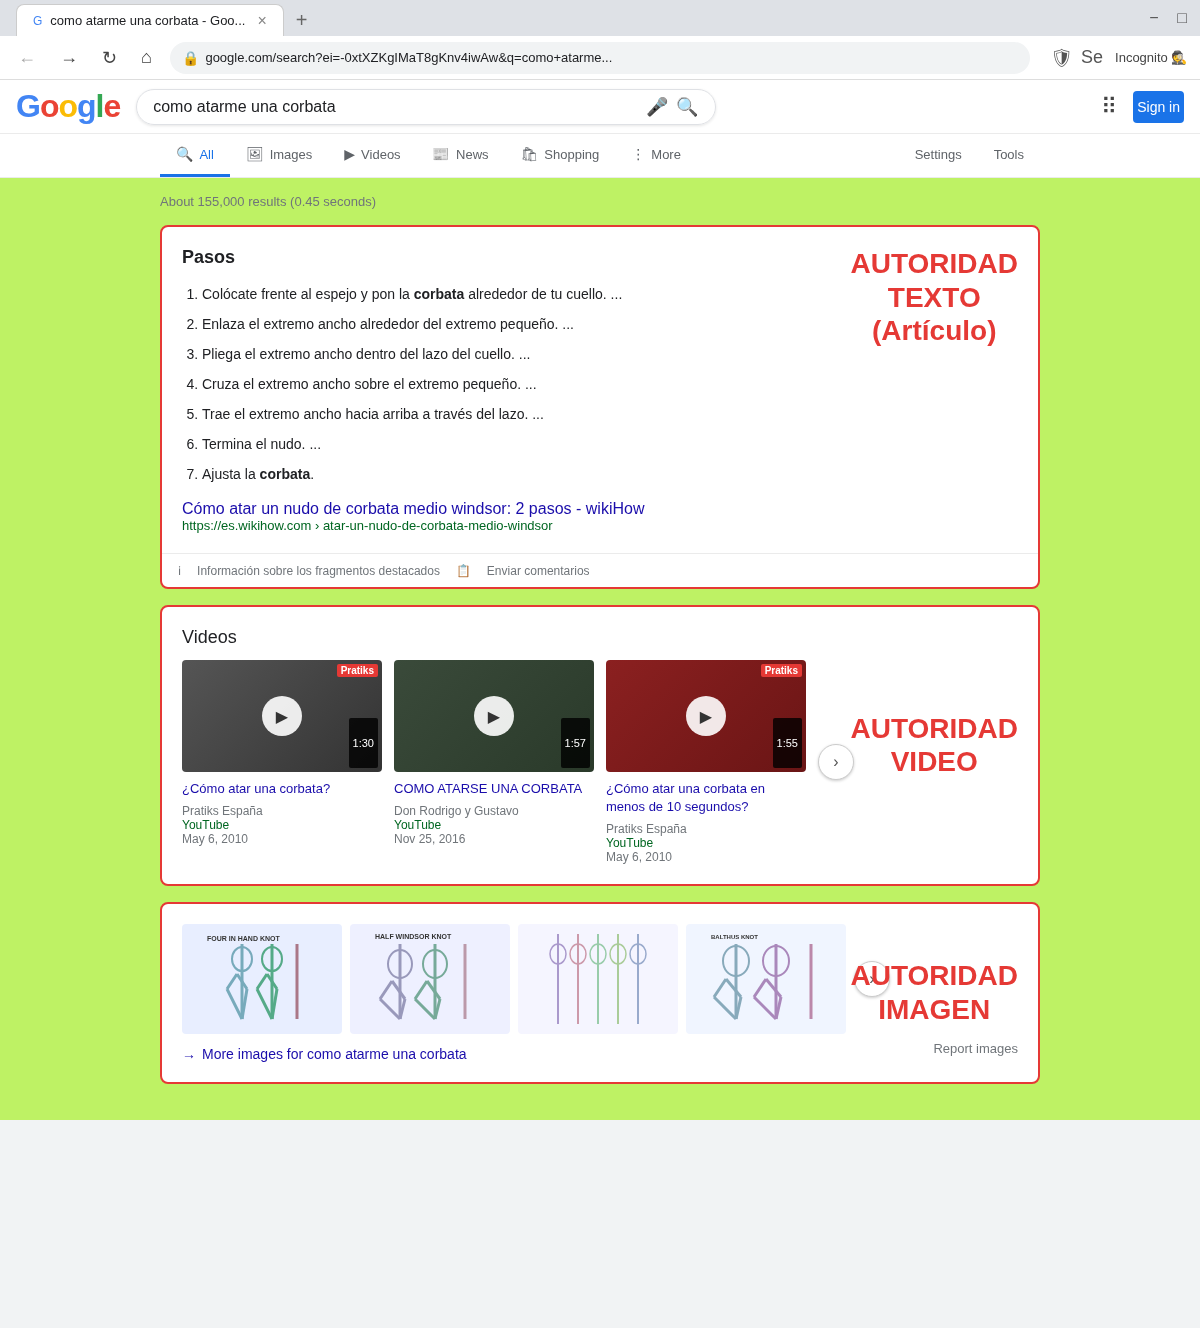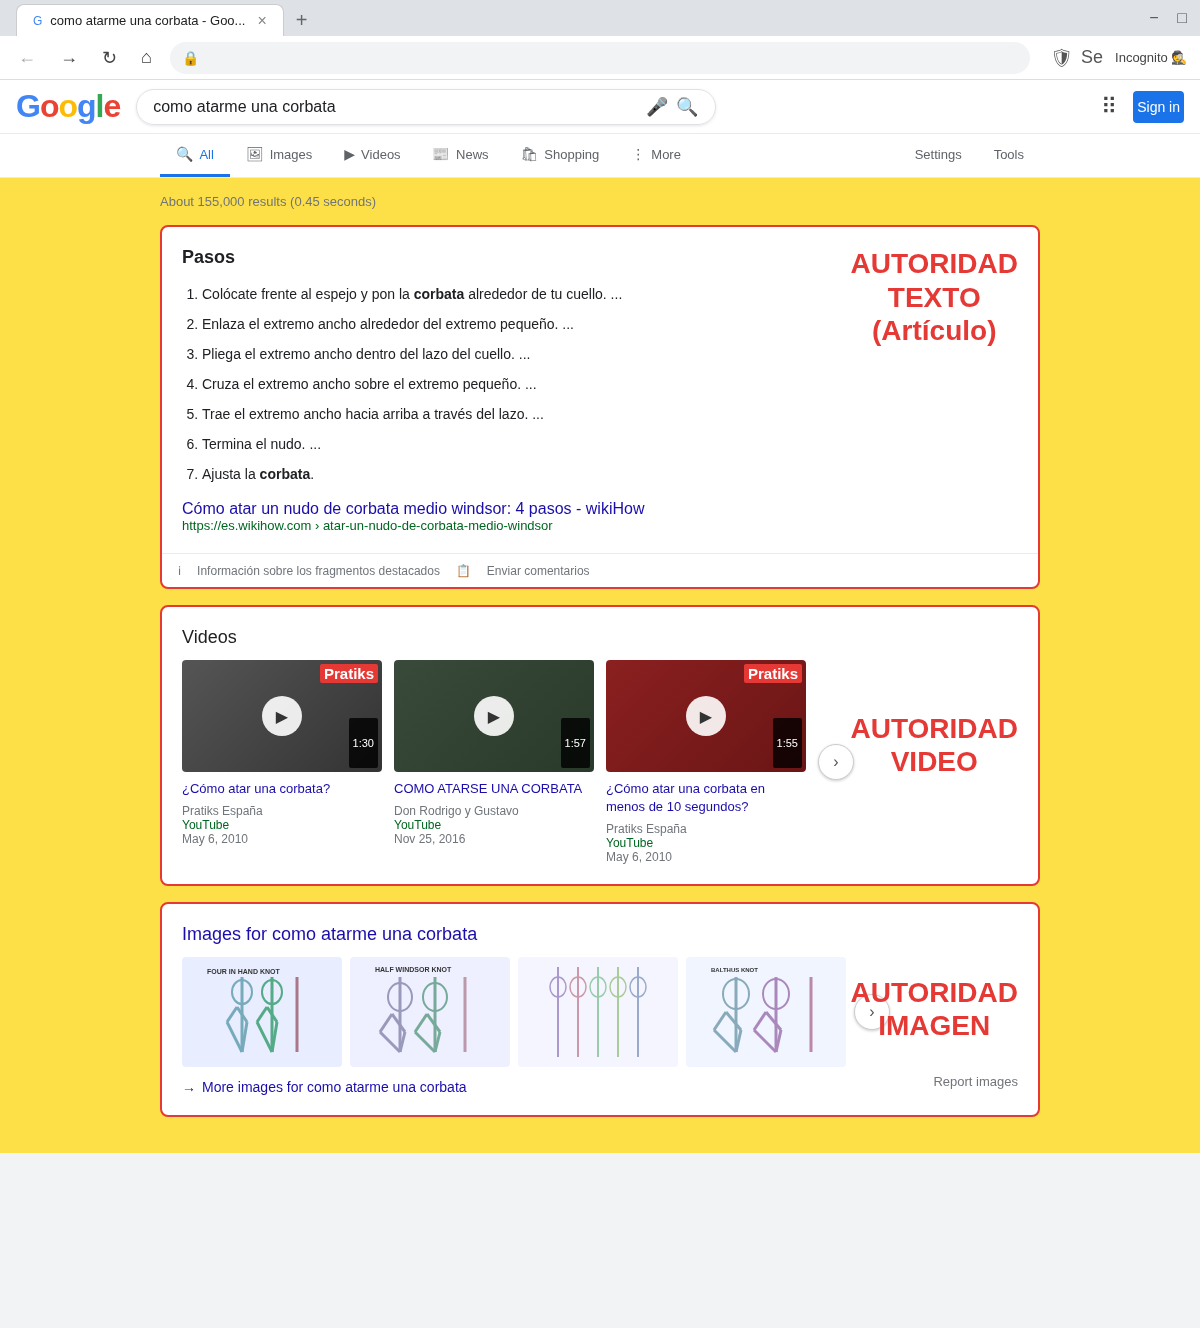--- a/index.html
+++ b/index.html
@@ -42,21 +42,21 @@
     .apps-grid { font-size: 22px; color: #444; cursor: pointer; }
     .sign-in-btn { background: #1a73e8; color: #fff; border: none; border-radius: 4px; padding: 8px 4px; font-size: 14px; cursor: pointer; font-weight: 500; }
 
     
     .search-nav { display: flex; align-items: center; padding: 0 160px; background: #fff; border-bottom: 1px solid #ebebeb; }
     .nav-tab { display: flex; align-items: center; gap: 6px; padding: 12px 16px; font-size: 13px; color: #5f6368; cursor: pointer; border-bottom: 3px solid transparent; text-decoration: none; }
     .nav-tab.active { color: #1a73e8; border-bottom: 3px solid #1a73e8; }
     .nav-tab-icon { font-size: 14px; }
 
     
-    .main-content { padding: 8px 160px 20px; background: #fde047; }
+    .main-content { padding: 8px 160px 20px; background: #bef264; }
     .results-count { font-size: 13px; color: #70757a; margin: 8px 0 16px; }
 
     
     .featured-snippet { border: 2px solid #e53935; border-radius: 8px; padding: 0; margin-bottom: 16px; position: relative; background: #fff; }
     .snippet-content { padding: 20px; }
     .snippet-title { font-size: 18px; font-weight: bold; color: #202124; margin-bottom: 12px; }
     .snippet-body { display: flex; gap: 16px; }
     .snippet-text { flex: 1; }
     .snippet-list { list-style: decimal; padding-left: 20px; line-height: 2; font-size: 14px; color: #202124; }
     .snippet-list li { margin-bottom: 2px; }
@@ -69,21 +69,21 @@
     .videos-section { border: 2px solid #e53935; border-radius: 8px; padding: 20px; margin-bottom: 16px; position: relative; background: #fff; }
     .section-title { font-size: 18px; color: #202124; font-weight: normal; margin-bottom: 12px; }
     .videos-grid { display: flex; gap: 12px; align-items: flex-start; }
     .video-card { flex: 1; max-width: 200px; }
     .video-thumb { position: relative; width: 100%; height: 112px; background: #222; border-radius: 4px; overflow: hidden; display: flex; align-items: center; justify-content: center; }
     .video-thumb-1 { background: linear-gradient(135deg, #555 0%, #333 100%); }
     .video-thumb-2 { background: linear-gradient(135deg, #3a4a3a 0%, #2a3a2a 100%); }
     .video-thumb-3 { background: linear-gradient(135deg, #8b2020 0%, #6a1515 100%); }
     .play-btn { width: 40px; height: 40px; background: rgba(255,255,255,0.9); border-radius: 50%; display: flex; align-items: center; justify-content: center; font-size: 16px; color: #333; }
     .video-duration { position: absolute; bottom: 4px; right: 4px; background: rgba(0,0,0,0.8); color: #fff; font-size: 11px; padding: 19px 4px; border-radius: 2px; }
-    .pratiks-badge { position: absolute; top: 4px; right: 4px; background: #e53935; color: #fff; font-size: 15px; padding: 1px 4px; border-radius: 2px; font-weight: bold; }
+    .pratiks-badge { position: absolute; top: 4px; right: 4px; background: #e53935; color: #fff; font-size: 10px; padding: 1px 4px; border-radius: 2px; font-weight: bold; }
     .video-title { font-size: 13px; color: #1a0dab; margin-top: 8px; line-height: 1.4; cursor: pointer; }
     .video-channel { font-size: 12px; color: #70757a; margin-top: 6px; }
     .video-source { font-size: 12px; color: #006621; }
     .video-date { font-size: 12px; color: #70757a; }
     .videos-next { width: 36px; height: 36px; border: 1px solid #ccc; border-radius: 50%; display: flex; align-items: center; justify-content: center; cursor: pointer; font-size: 16px; color: #555; align-self: center; flex-shrink: 0; background: #fff; box-shadow: 0 1px 3px rgba(0,0,0,0.2); }
     .authority-label-video { position: absolute; right: 20px; top: 50%; transform: translateY(-50%); color: #e53935; font-size: 28px; font-weight: 900; text-align: center; line-height: 1.2; }
 
     
     .images-section { border: 2px solid #e53935; border-radius: 8px; padding: 20px; margin-bottom: 16px; position: relative; background: #fff; }
     .images-title { font-size: 18px; color: #1a0dab; font-weight: normal; margin-bottom: 12px; }
@@ -120,20 +120,21 @@
     </div>
   </div>
 
   <div class="address-bar">
     <button class="nav-btn disabled">←</button>
     <button class="nav-btn">→</button>
     <button class="nav-btn">↻</button>
     <button class="nav-btn">⌂</button>
     <div class="url-bar">
       <span class="url-bar-icon">🔒</span>
+      <span class="url-text">google.com/search?ei=-0xtXZKgIMaT8gKnv4iwAw&amp;q=como+atarme...</span>
     </div>
     <div class="toolbar-icons">
       <span class="toolbar-icon">🛡</span>
       <span class="toolbar-icon">Se</span>
     </div>
     <div class="incognito-badge">
       <span>Incognito</span>
       <span>🕵</span>
     </div>
   </div>
@@ -202,21 +203,21 @@
               <ol class="snippet-list">
                 <li>Colócate frente al espejo y pon la <strong>corbata</strong> alrededor de tu cuello. ...</li>
                 <li>Enlaza el extremo ancho alrededor del extremo pequeño. ...</li>
                 <li>Pliega el extremo ancho dentro del lazo del cuello. ...</li>
                 <li>Cruza el extremo ancho sobre el extremo pequeño. ...</li>
                 <li>Trae el extremo ancho hacia arriba a través del lazo. ...</li>
                 <li>Termina el nudo. ...</li>
                 <li>Ajusta la <strong>corbata</strong>.</li>
               </ol>
               <a class="snippet-link">
-                <span>Cómo atar un nudo de corbata medio windsor: 4 pasos - wikiHow</span>
+                <span>Cómo atar un nudo de corbata medio windsor: 2 pasos - wikiHow</span>
               </a>
               <div class="snippet-url">https://es.wikihow.com › atar-un-nudo-de-corbata-medio-windsor</div>
             </div>
           </div>
         </div>
         <div class="snippet-footer">
           <span>ℹ</span>
           <span>Información sobre los fragmentos destacados</span>
           <span>📋</span>
           <span>Enviar comentarios</span>
@@ -269,21 +270,20 @@
 
           <div class="videos-next">›</div>
         </div>
         <div class="authority-label-video" style="position:absolute;right:20px;top:50%;transform:translateY(-50%);color:#e53935;font-size:28px;font-weight:900;text-align:center;line-height:1.2;">
           <div>AUTORIDAD</div>
           <div>VIDEO</div>
         </div>
       </div>
 
       <div class="images-section">
-        <div class="images-title">Images for como atarme una corbata</div>
         <div class="images-grid">
 
           <div class="image-thumb" style="background:#e8eeff;">
             <div class="image-thumb-inner">
               <svg width="120" height="100" viewBox="0 0 120 100">
                 <text x="5" y="12" font-size="7" font-weight="bold" fill="#333">FOUR IN HAND KNOT</text>
                 <line x1="40" y1="15" x2="40" y2="90" stroke="#7ab" stroke-width="3"></line>
                 <ellipse cx="40" cy="30" rx="10" ry="12" fill="none" stroke="#7ab" stroke-width="2"></ellipse>
                 <line x1="35" y1="45" x2="25" y2="60" stroke="#7ab" stroke-width="3"></line>
                 <line x1="35" y1="45" x2="45" y2="60" stroke="#7ab" stroke-width="3"></line>

